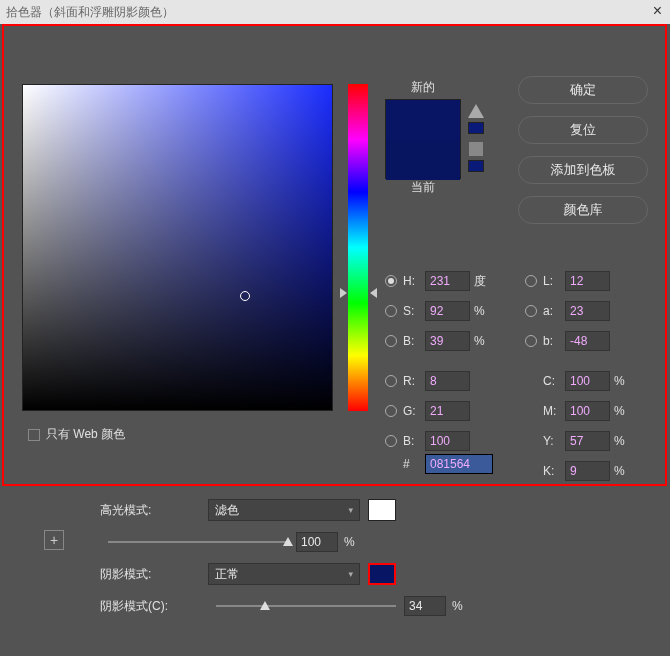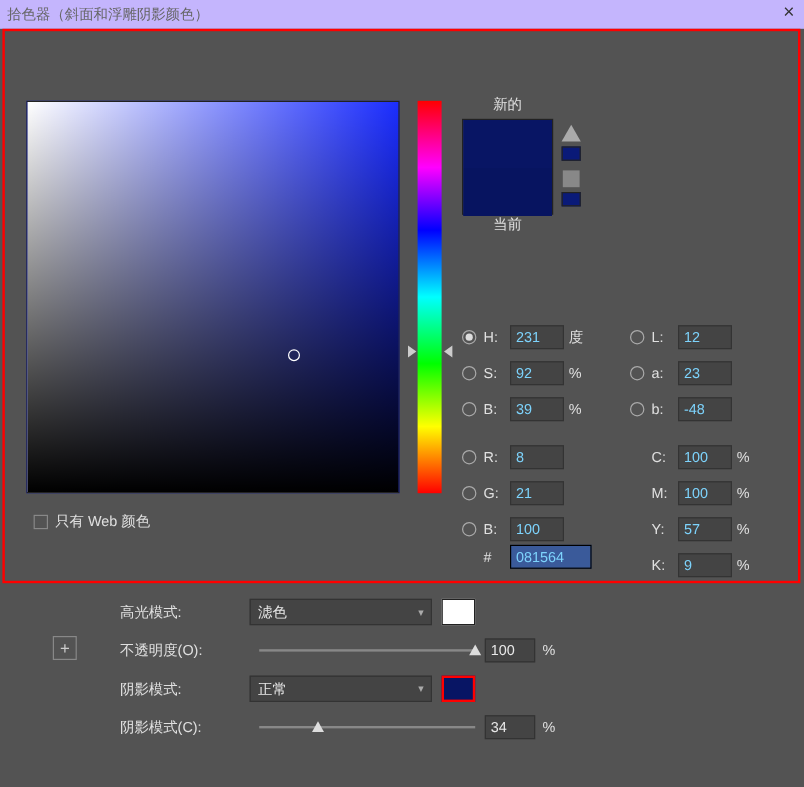--- a/index.html
+++ b/index.html
@@ -1,18 +1,18 @@
 <!DOCTYPE html>
 <html><head>
 <meta charset="utf-8">
 <style>
 * { box-sizing: border-box; margin: 0; padding: 0; font-family: "Microsoft YaHei", sans-serif; }
 body { background: #535353; width: 670px; height: 656px; overflow: hidden; position: relative; color: #e0e0e0; font-size: 12px; }
 
-.titlebar { height: 24px; background: #c4b5fd; display: flex; align-items: center; padding: 0 6px; color: #666; font-size: 12px; position: relative; }
+.titlebar { height: 24px; background: #e5e5e5; display: flex; align-items: center; padding: 0 6px; color: #666; font-size: 12px; position: relative; }
 .titlebar .close { position: absolute; right: 8px; top: 2px; font-size: 16px; color: #333; cursor: pointer; }
 .red-outline { position: absolute; top: 24px; left: 2px; width: 665px; height: 462px; border: 2px solid #ff0000; pointer-events: none; z-index: 10; }
 
 .picker-body { position: relative; padding: 12px; height: 346px; }
 
 .sv-field { position: absolute; left: 22px; top: 60px; width: 311px; height: 327px; border: 1px solid #222; cursor: crosshair; }
 .sv-white { position: absolute; inset: 0; background: linear-gradient(to right, #fff, rgba(255,255,255,0)); }
 .sv-black { position: absolute; inset: 0; background: linear-gradient(to top, #000, rgba(0,0,0,0)); }
 .sv-cursor { position: absolute; width: 10px; height: 10px; border: 1px solid #fff; border-radius: 50%; transform: translate(-50%,-50%); }
 
@@ -35,21 +35,21 @@
 .btn { width: 130px; height: 28px; border: 1px solid #666; border-radius: 14px; background: #535353; color: #e8e8e8; font-size: 13px; text-align: center; line-height: 26px; cursor: pointer; }
 
 .web-only { position: absolute; left: 28px; top: 402px; display: flex; align-items: center; gap: 6px; }
 .chk { width: 12px; height: 12px; border: 1px solid #888; background: #535353; cursor: pointer; }
 
 .vals { position: absolute; left: 385px; top: 242px; width: 257px; }
 .val-row { display: flex; align-items: center; height: 30px; }
 .radio { width: 12px; height: 12px; border: 1px solid #aaa; border-radius: 50%; margin-right: 6px; cursor: pointer; position: relative; }
 .radio.on::after { content: ""; position: absolute; left: 2px; top: 2px; width: 6px; height: 6px; background: #ddd; border-radius: 50%; }
 .vlbl { width: 22px; }
-.vinp { width: 45px; height: 20px; background: #444; border: 1px solid #333; color: #7dd3fc; padding: 0 4px; font-size: 12px; }
+.vinp { width: 45px; height: 20px; background: #444; border: 1px solid #333; color: #f0abfc; padding: 0 4px; font-size: 12px; }
 .vunit { width: 20px; padding-left: 4px; }
 .col2 { position: absolute; left: 140px; top: 0; }
 .col2 .val-row .vlbl { width: 22px; }
 
 .hex-row { position: absolute; left: 385px; top: 430px; display: flex; align-items: center; }
 .hex-row .vinp { width: 68px; background: #3a5a9a; border: 1px solid #000000; }
 
 .bottom-panel { position: absolute; left: 100px; top: 494px; width: 560px; }
 .prop-row { display: flex; align-items: center; height: 32px; }
 .prop-lbl { width: 108px; padding-right: 8px; font-size: 12px; }
@@ -92,20 +92,26 @@
     </div>
     <div class="preview-label">当前</div>
   </div>
   <div class="warn-stack">
     <div class="warn-tri"></div>
     <div class="warn-sw" id="wsw1" style="background: rgb(10, 26, 120);"></div>
     <div class="warn-cube"></div>
     <div class="warn-sw" id="wsw2" style="background: rgb(10, 26, 120);"></div>
   </div>
 
+  <div class="btn-col">
+    <div class="btn">确定</div>
+    <div class="btn">复位</div>
+    <div class="btn">添加到色板</div>
+    <div class="btn">颜色库</div>
+  </div>
 
   <div class="web-only">
     <div class="chk"></div>
     <span>只有 Web 颜色</span>
   </div>
 
   <div class="vals">
     <div class="val-row">
         <div class="radio on"></div>
         <span class="vlbl">H:</span>
@@ -198,21 +204,20 @@
 <div class="bottom-panel">
   <div class="prop-row">
     <span class="prop-lbl">高光模式:</span>
     <div class="sel">
         <span>滤色</span>
         <span class="caret">▾</span>
       </div>
     <div class="swatch" id="hlsw" style="background: rgb(255, 255, 255);"></div>
   </div>
   <div class="prop-row">
-    <span class="prop-lbl">不透明度(O):</span>
     <div class="slider-track">
         <div class="slider-thumb" style="left:100%"></div>
       </div>
     <div class="pct-box">
         <span>100</span>
       </div>
     <span style="padding-left:6px">%</span>
   </div>
   <div class="prop-row">
     <span class="prop-lbl">阴影模式:</span>

